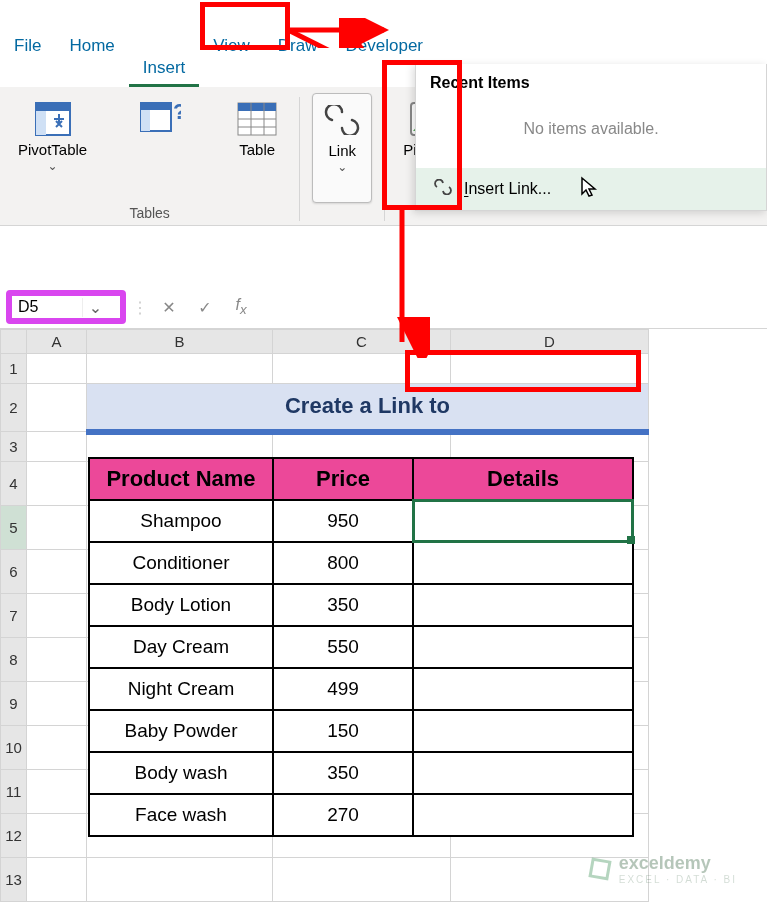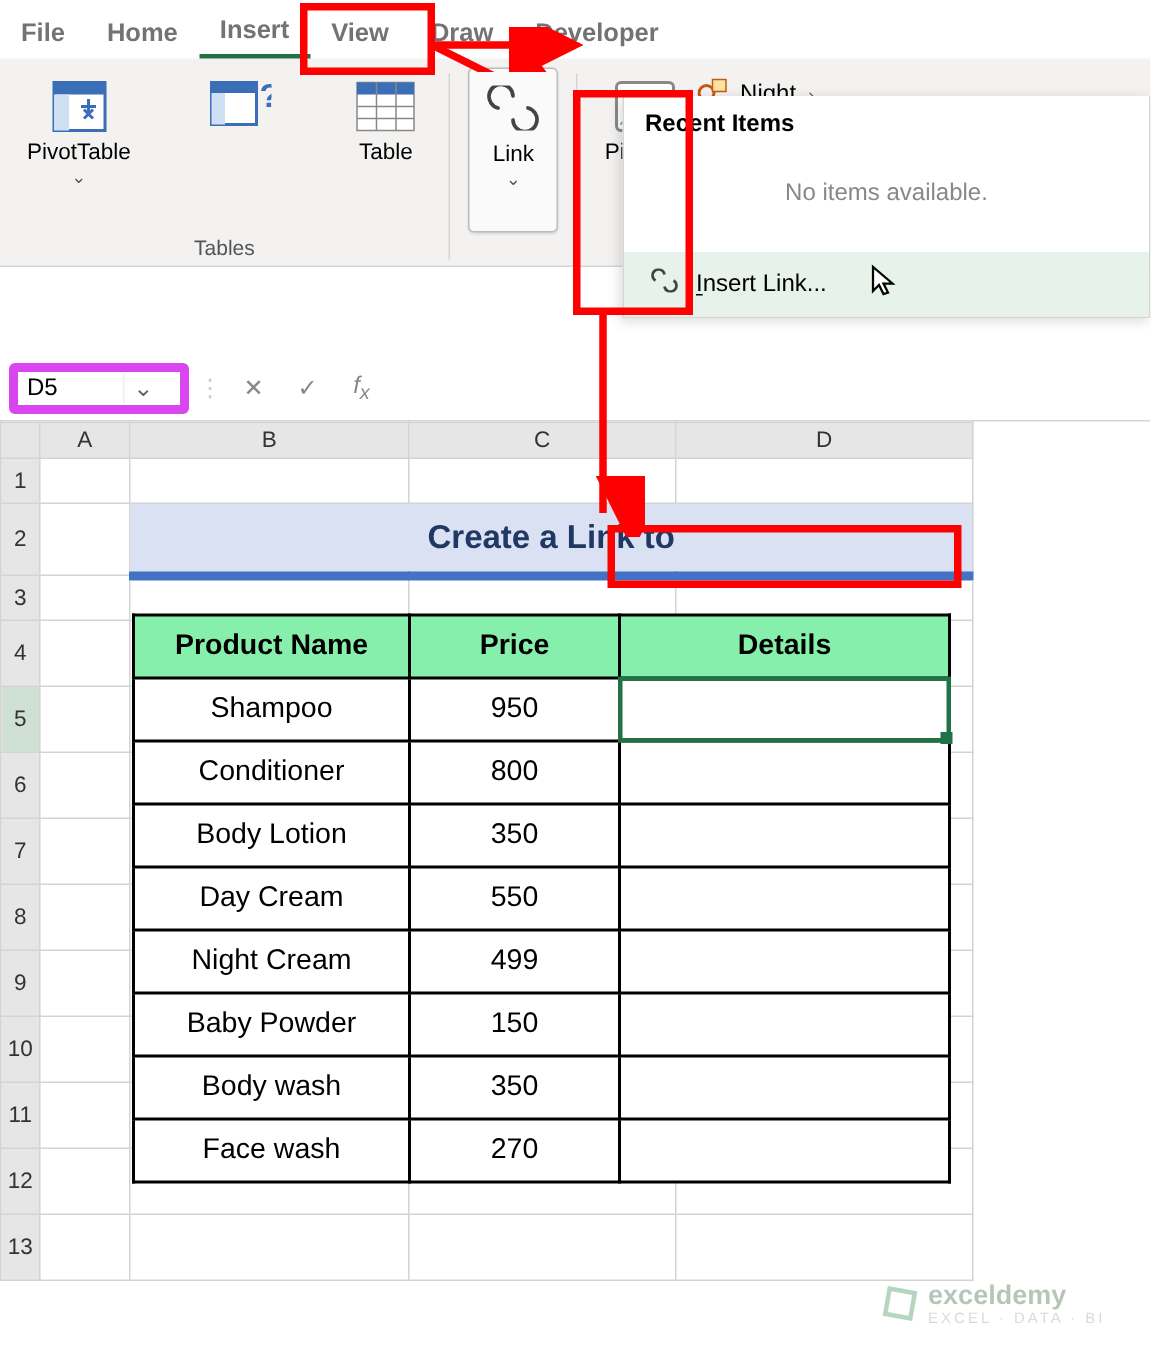--- a/index.html
+++ b/index.html
@@ -1,22 +1,22 @@
 <!DOCTYPE html>
 <html><head>
 <meta charset="utf-8">
 <style>
   * { box-sizing: border-box; font-family: "Segoe UI", Arial, sans-serif; }
   body { margin: 0; background: #fff; width: 767px; height: 913px; overflow: hidden; position: relative; }
   
   
   .ribbon-tabs { background: #fff; padding: 4px 0 0 0; }
   .tab-row { display: flex; align-items: center; }
-  .tab { padding: 6px 14px; font-size: 17px; color: #737373; cursor: pointer; font-weight: bold; }
-  .tab.active { border-bottom: 3px solid #217346; }
+  .tab { padding: 6px 14px; font-size: 17px; color: #0369a1; cursor: pointer; }
+  .tab.active { border-bottom: 3px solid #217346; margin-top: 48px; }
   
   
   .ribbon { background: #f3f2f1; display: flex; padding: 6px 6px 0 6px; border-bottom: 1px solid #d5d5d5; }
   .ribbon-group { display: flex; flex-direction: column; align-items: center; padding: 0 6px; }
   .group-items { display: flex; align-items: flex-start; gap: 2px; }
   .big-button { display: flex; flex-direction: column; align-items: center; justify-content: flex-start; padding: 4px 6px; font-size: 15px; text-align: center; line-height: 1.2; cursor: pointer; min-width: 60px; height: 110px; border-radius: 4px; }
   .big-button.outlined { background: #fafafa; border: 1px solid #bcbcbc; box-shadow: 0 1px 2px rgba(0,0,0,0.12); }
   .icon-slot { height: 44px; display: flex; align-items: center; justify-content: center; }
   .group-label { font-size: 14px; color: #555; padding: 2px 0 4px 0; text-align: center; }
   .chev { font-size: 12px; color: #555; }
@@ -46,21 +46,21 @@
   .sheet { border-collapse: collapse; table-layout: fixed; }
   .col-header, .row-header, .corner { background: #e6e6e6; text-align: center; font-size: 15px; color: #333; border: 1px solid #d4d4d4; }
   .corner { width: 26px; height: 24px; }
   .col-header { height: 24px; }
   .row-header { width: 26px; font-size: 15px; }
   .cell { border: 1px solid #d4d4d4; height: 30px; font-size: 15px; padding: 2px 6px; background: #fff; }
   
   
   .title-cell { background: #d9e1f2; text-align: center; font-size: 22px; font-weight: 600; color: #1f3864; height: 40px; border-bottom: 6px solid #4472c4; }
   .data-table { position: absolute; left: 88px; top: 128px; border-collapse: collapse; }
-  .data-table th { background: #86efac; border: 2px solid #000; font-size: 19px; font-weight: 700; text-align: center; padding: 6px 12px; height: 42px; }
+  .data-table th { background: #ec4899; border: 2px solid #000; font-size: 22px; font-weight: 700; text-align: center; padding: 6px 12px; height: 42px; }
   .data-table td { border: 2px solid #000; font-size: 19px; text-align: center; padding: 6px 12px; height: 42px; background: #fff; }
   .col-product { width: 184px; }
   .col-price { width: 140px; }
   .col-details { width: 220px; }
   .selected-cell { outline: 3px solid #217346; outline-offset: -2px; position: relative; }
   .selected-cell::after { content: ""; position: absolute; right: -3px; bottom: -3px; width: 8px; height: 8px; background: #217346; }
   
   
   .highlight-box { position: absolute; border: 5px solid #ff0000; pointer-events: none; z-index: 30; }
   .hb-insert { left: 200px; top: 2px; width: 90px; height: 48px; }

